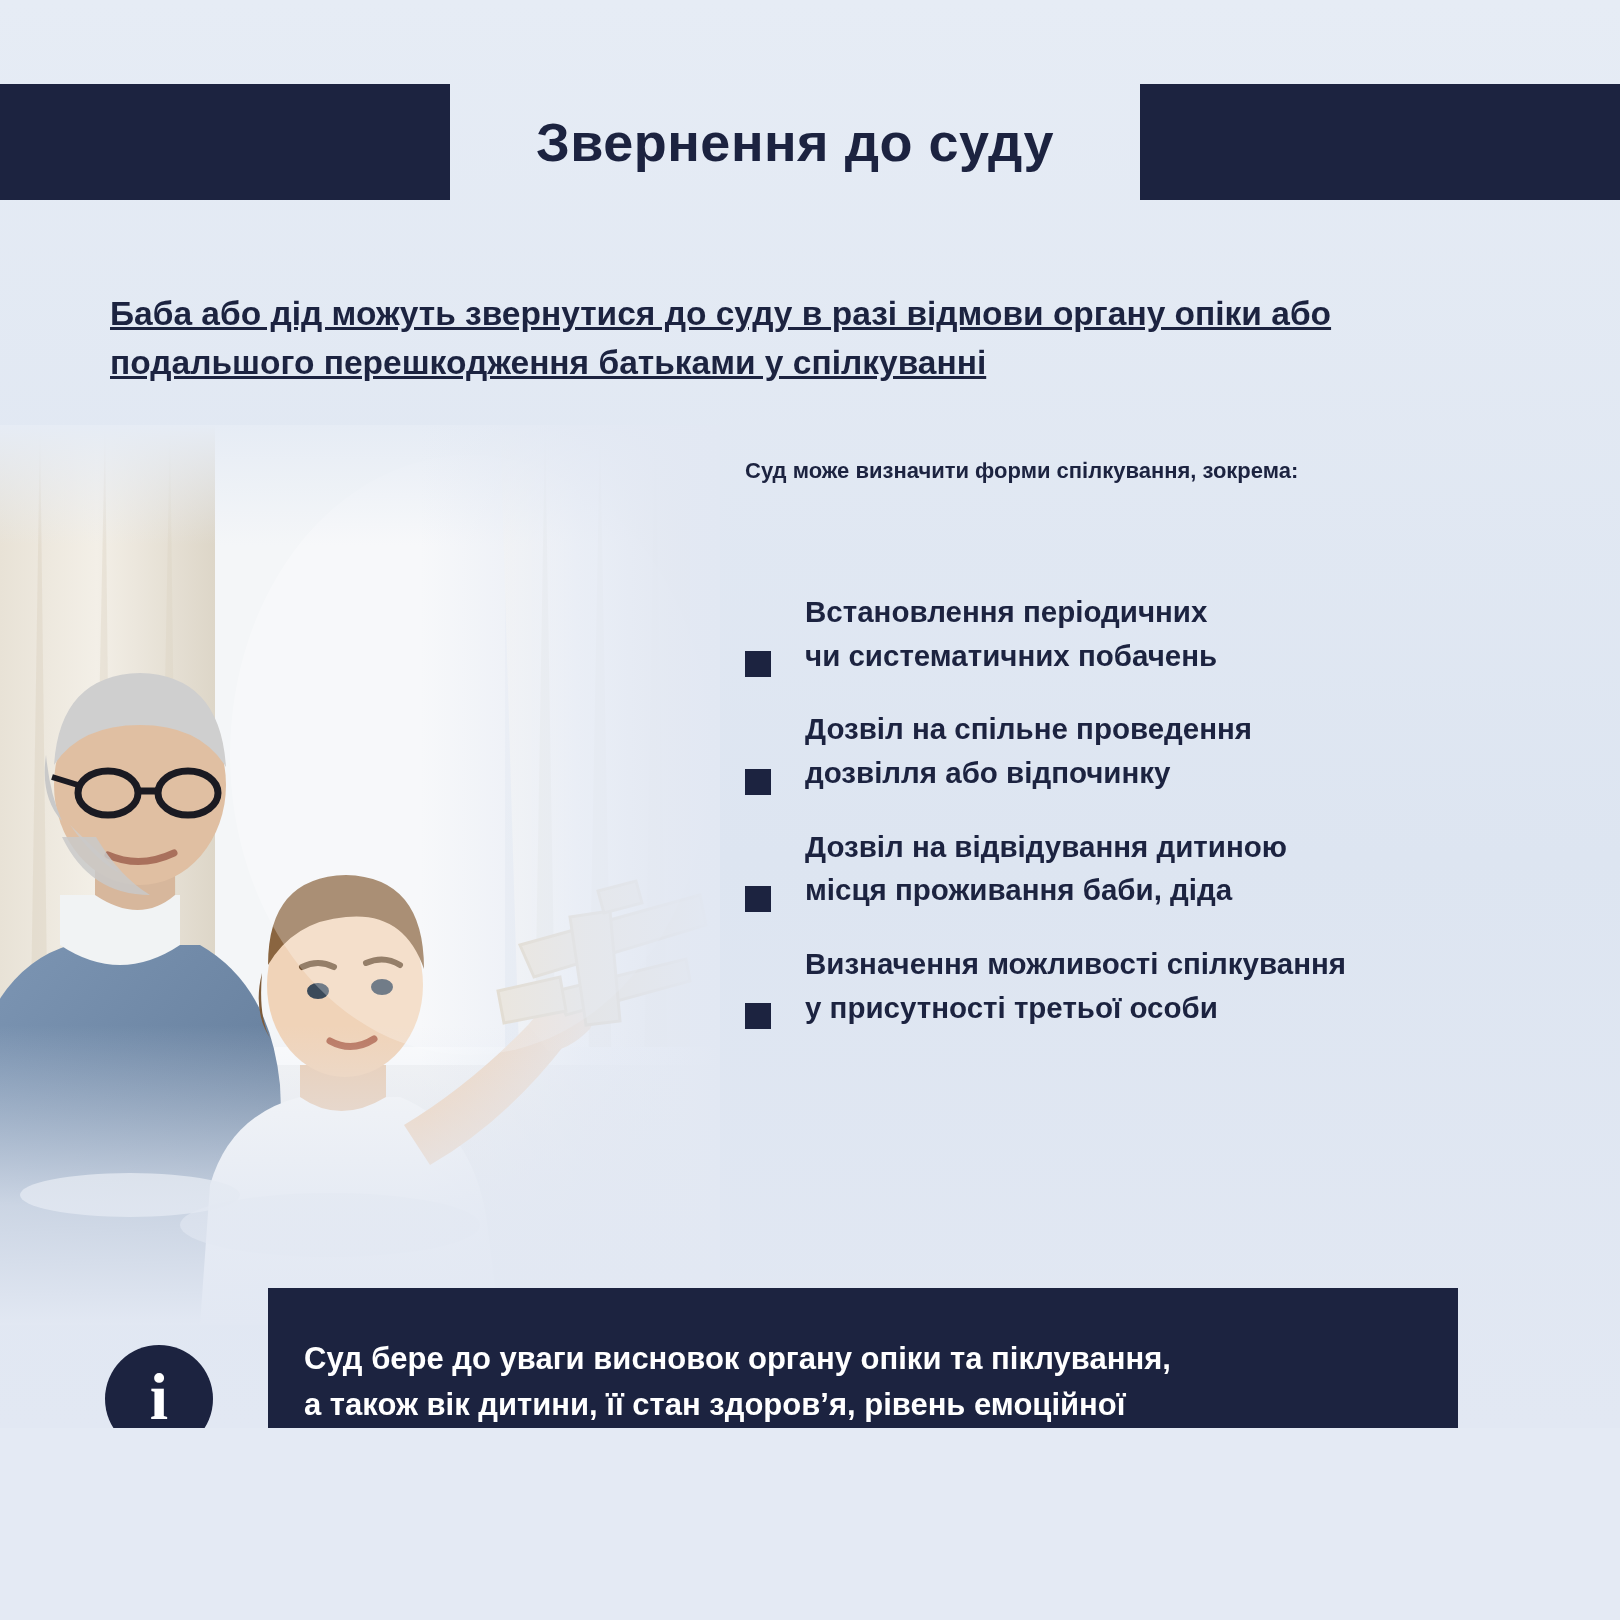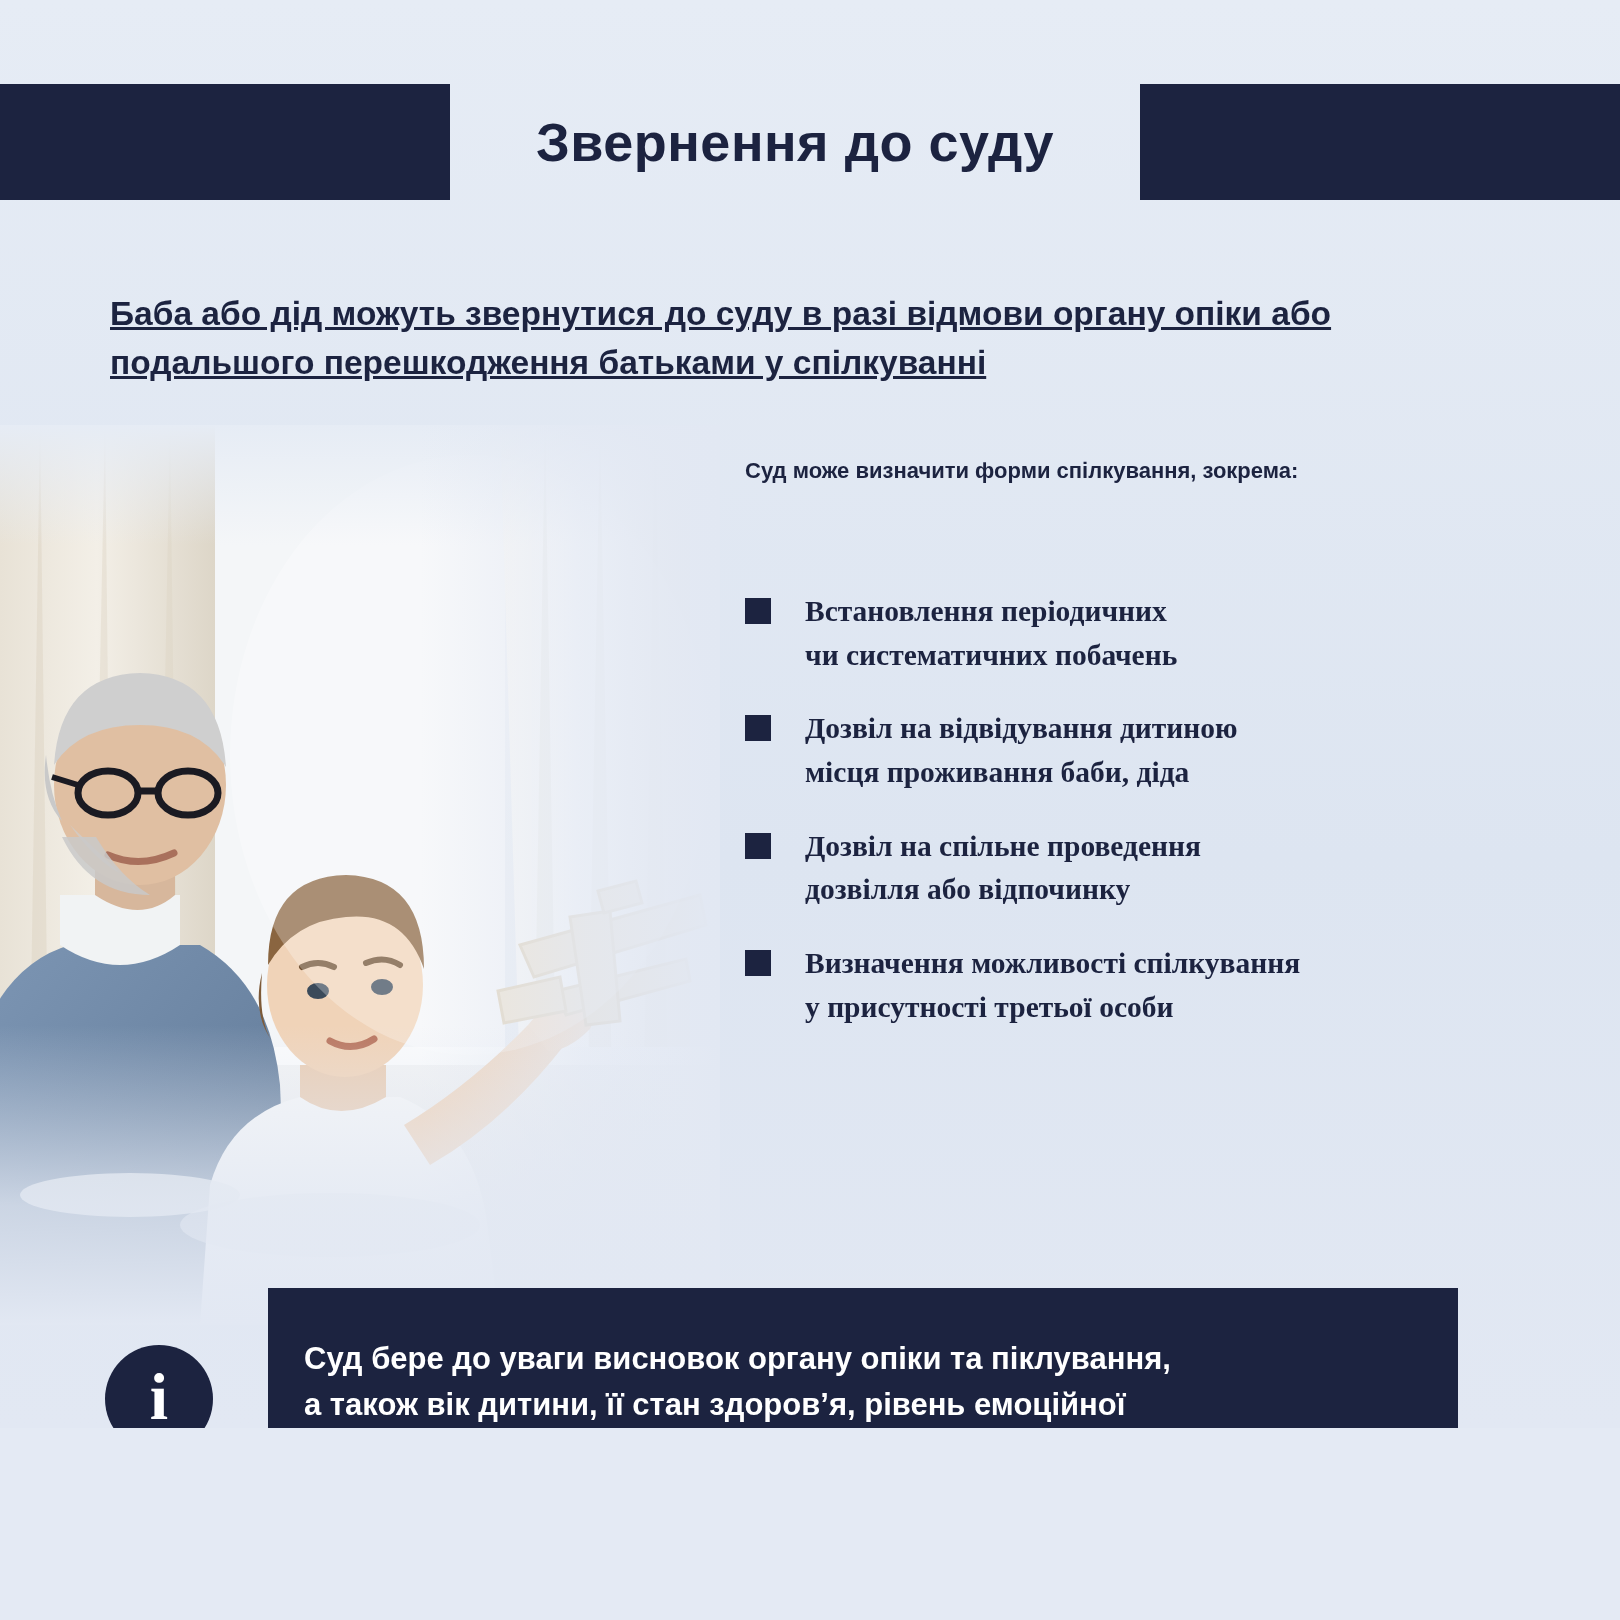--- a/index.html
+++ b/index.html
@@ -123,23 +123,22 @@
     color: #1c2340;
   }
   .bullets {
     position: absolute;
     left: 745px;
     top: 590px;
     width: 760px;
   }
   .bullet {
     display: flex;
-    align-items: flex-start;
+    align-items: flex-end;
     margin-bottom: 30px;
-    font-family: Liberation Serif, serif;
   }
   .bullet-marker {
     width: 26px;
     height: 26px;
     background: #1c2340;
     flex: 0 0 auto;
     margin-top: 8px;
     margin-right: 34px;
   }
   .bullet-text {
@@ -298,27 +297,27 @@
   <div class="subhead">Суд може визначити форми спілкування, зокрема:</div>
 
   <div class="bullets">
     <div class="bullet">
       <div class="bullet-marker"></div>
       <div class="bullet-text">Встановлення періодичних
 чи систематичних побачень</div>
     </div>
     <div class="bullet">
       <div class="bullet-marker"></div>
-      <div class="bullet-text">Дозвіл на відвідування дитиною
-місця проживання баби, діда</div>
+      <div class="bullet-text">Дозвіл на спільне проведення
+дозвілля або відпочинку</div>
     </div>
     <div class="bullet">
       <div class="bullet-marker"></div>
-      <div class="bullet-text">Дозвіл на спільне проведення
-дозвілля або відпочинку</div>
+      <div class="bullet-text">Дозвіл на відвідування дитиною
+місця проживання баби, діда</div>
     </div>
     <div class="bullet">
       <div class="bullet-marker"></div>
       <div class="bullet-text">Визначення можливості спілкування
 у присутності третьої особи</div>
     </div>
   </div>
 
   <div class="info-badge">
     <span>i</span>

